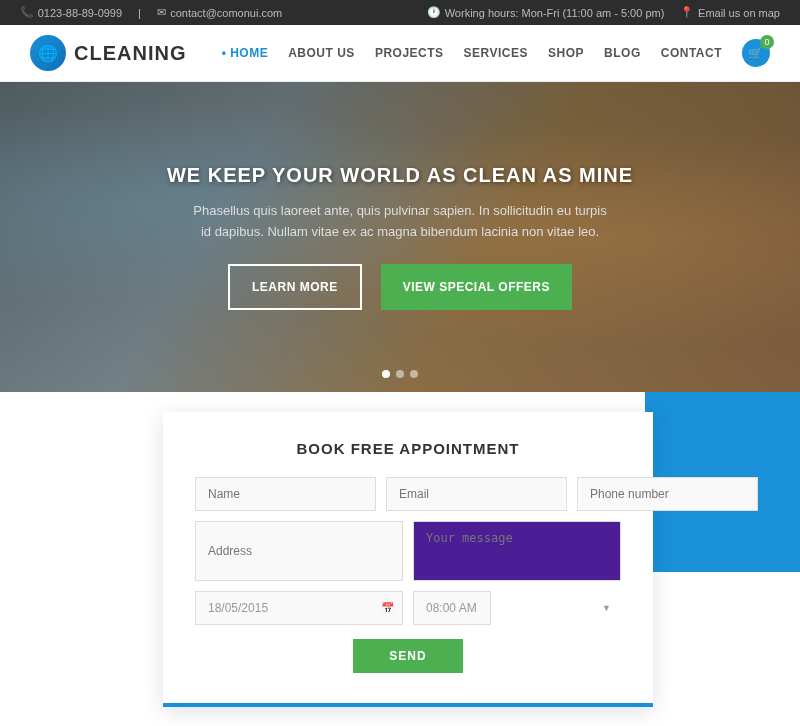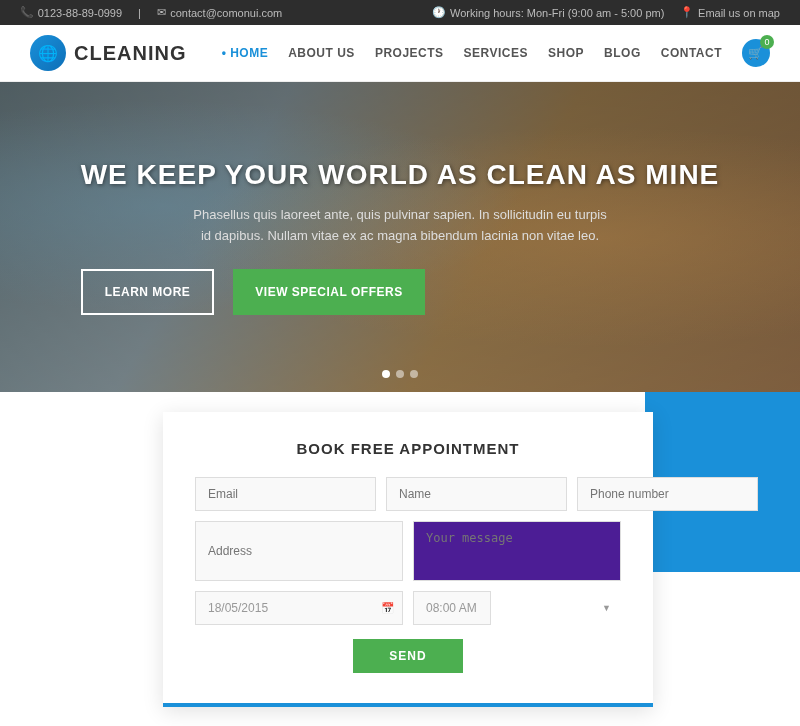--- a/index.html
+++ b/index.html
@@ -75,28 +75,28 @@
       position: absolute; inset: 0;
       background:
         radial-gradient(ellipse at 75% 50%, rgba(180,130,70,0.4) 0%, transparent 50%),
         radial-gradient(ellipse at 20% 40%, rgba(100,140,160,0.5) 0%, transparent 40%);
     }
     .hero-content {
       position: relative; z-index: 2;
       text-align: center; color: white; padding: 20px;
     }
     .hero-title {
-      font-size: 28px; font-weight: 700; letter-spacing: 1px;
+      font-size: 20px; font-weight: 700; letter-spacing: 1px;
       text-transform: uppercase; margin-bottom: 14px;
       text-shadow: 1px 1px 4px rgba(0,0,0,0.5);
     }
     .hero-subtitle {
       font-size: 13px; color: #ddd; line-height: 1.6; max-width: 420px; margin: 0 auto 22px;
     }
-    .hero-buttons { display: flex; gap: 19px; justify-content: flex-start; }
+    .hero-buttons { display: flex; gap: 19px; justify-content: center; }
     .btn-outline {
       padding: 10px 22px; border: 2px solid #fff; color: #fff;
       background: transparent; font-size: 12px; font-weight: 600;
       text-transform: uppercase; cursor: pointer; letter-spacing: 0.5px;
     }
     .btn-green {
       padding: 16px 22px; border: none; color: #fff;
       background: #4caf50; font-size: 12px; font-weight: 600;
       text-transform: uppercase; cursor: pointer; letter-spacing: 0.5px;
     }
@@ -190,21 +190,21 @@
       </span>
       <span class="top-bar-divider">|</span>
       <span>
         <span>✉</span>
         <span>contact@comonui.com</span>
       </span>
     </div>
     <div class="top-bar-right">
       <span>
         <span>🕐</span>
-        <span>Working hours: Mon-Fri (9:00 am - 5:00 pm)</span>
+        <span>Working hours: Mon-Fri (11:00 am - 5:00 pm)</span>
       </span>
       <span>
         <span>📍</span>
         <span>Email us on map</span>
       </span>
     </div>
   </div>
 
   <div class="header">
     <div class="logo">
@@ -243,22 +243,22 @@
     </div>
   </div>
 
   <div class="middle-section">
     <div class="blue-right-panel"></div>
     <div class="booking-inner">
       <div class="booking-card">
         <h2 class="booking-title">BOOK FREE APPOINTMENT</h2>
 
         <div class="form-row">
+          <input class="form-input" type="text" placeholder="Name" style="">
           <input class="form-input" type="email" placeholder="Email" style="">
-          <input class="form-input" type="text" placeholder="Name" style="">
           <input class="form-input" type="text" placeholder="Phone number" style="">
         </div>
 
         <div class="form-row">
           <input class="form-input" type="text" placeholder="Address" style="">
           <textarea class="form-textarea" rows="2" placeholder="Your message" style=""></textarea>
         </div>
 
         <div class="form-row">
           <div class="date-wrapper">

